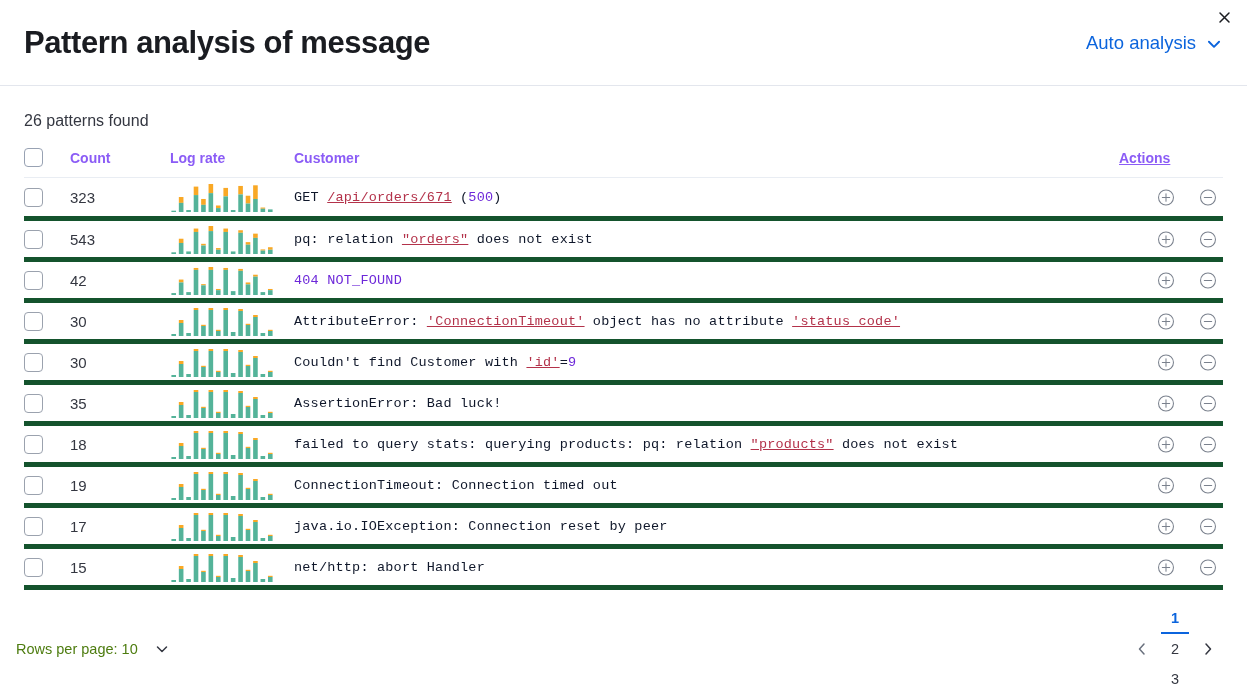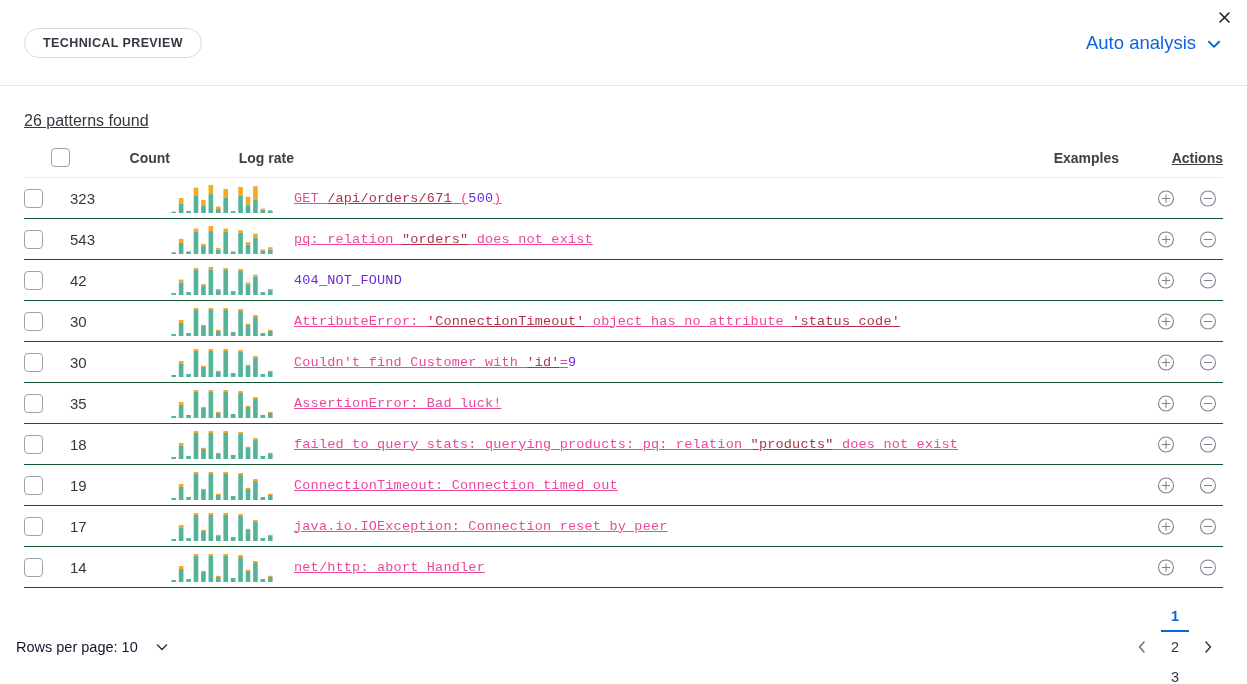--- a/index.html
+++ b/index.html
@@ -71,38 +71,37 @@
     background: none; border: none;
     color: #343741;
   }
 
   
   .flyout-body { padding: 0 24px; }
   .patterns-found {
     font-size: 16px;
     color: #343741;
     padding: 26px 0 18px 0;
-    text-decoration: underline;
   }
 
   table.patterns { width: 100%; border-collapse: collapse; table-layout: fixed; }
   table.patterns th {
-    text-align: right;
+    text-align: left;
     font-size: 14px;
     font-weight: 700;
-    color: #404040;
+    color: #8b5cf6;
     padding: 0 0 10px 0;
     vertical-align: middle;
   }
   table.patterns thead tr { border-bottom: 1px solid #e9edf3; }
   table.patterns td {
     padding: 0;
     vertical-align: middle;
     height: 41px;
-    border-bottom: 1px solid #14532d;
+    border-bottom: 5px solid #14532d;
   }
 
   .col-check  { width: 46px; }
   .col-count  { width: 100px; }
   .col-rate   { width: 124px; }
   .col-ex     { width: auto; }
   .col-act    { width: 104px; }
 
   th.col-act { text-align: right; padding-right: 10px; text-decoration: underline; }
 
@@ -133,21 +132,21 @@
 
   
   .ex-cell {
     font-family: "Liberation Mono", monospace;
     font-size: 13.5px;
     letter-spacing: 0.2px;
     white-space: nowrap;
     overflow: hidden;
     color: #7d60a0;
   }
-  .tok-plain  { color: #ec4899; text-decoration: underline; }
+  .tok-plain  { color: #0f172a; }
   .tok-str    { color: #b3324a; text-decoration: underline; }
   .tok-num    { color: #6d28d9; }
 
   
   .act-cell { text-align: right; padding-right: 8px; white-space: nowrap; }
   .act-btn {
     display: inline-flex;
     align-items: center; justify-content: center;
     width: 30px; height: 30px;
     margin-left: 8px;
@@ -158,21 +157,21 @@
   }
 
   
   .flyout-footer {
     display: flex;
     align-items: center;
     padding: 14px 24px 0 10px;
   }
   .rows-per-page {
     display: flex; align-items: center; gap: 16px;
-    font-size: 14.5px; color: #0f172a;
+    font-size: 14.5px; color: #4d7c0f;
     background: none; border: none; cursor: pointer;
     font-family: inherit;
     padding: 4px 6px;
   }
   .pager { margin-left: auto; display: flex; align-items: center; gap: 4px; }
   .pg-arrow {
     width: 30px; height: 30px;
     display: flex; align-items: center; justify-content: center;
     color: #69707d; cursor: pointer;
     background: none; border: none;
@@ -189,21 +188,21 @@
     font-weight: 700;
     border-bottom: 2px solid #0b64dd;
     border-radius: 0;
   }
 </style>
 </head>
 <body>
 
 <div class="flyout-header">
   <div class="title-group">
-    <div class="badge">TECHNICAL PREVIEW</div>
+    <div class="page-title">Pattern analysis of message</div>
   </div>
   <div class="header-right">
     <button class="sampling-btn">
       <span>Auto analysis</span>
       <span class="chev">
         <svg viewBox="0 0 16 16" width="18" height="18" fill="none" stroke="#0b64dd" stroke-width="1.7" stroke-linecap="round" stroke-linejoin="round">
             <path d="M3.5 6 L8 10.5 L12.5 6"></path>
           </svg>
       </span>
     </button>
@@ -227,21 +226,21 @@
         <col class="col-ex">
         <col class="col-act">
     </colgroup>
     <thead>
       <tr>
         <th>
           <span class="cb"></span>
         </th>
         <th>Count</th>
         <th>Log rate</th>
-        <th>Examples</th>
+        <th>Customer</th>
         <th class="col-act">Actions</th>
       </tr>
     </thead>
     <tbody id="rows-body">
         <tr>
           <td><span class="cb"></span></td>
           <td class="count-cell">323</td>
           <td>
             <svg class="spark" viewBox="0 0 104 30" preserveAspectRatio="none">
               <rect x="1.41" y="28.70" width="4.61" height="1.30" fill="#54b399"></rect>
@@ -640,21 +639,21 @@
      </button>
      <button class="act-btn">
        <svg viewBox="0 0 20 20" width="19" height="19" fill="none" stroke="#7a818d" stroke-width="1.15">
          <circle cx="10" cy="10" r="8.3"></circle>
                 <path d="M5.9 10 H14.1" stroke-linecap="round"></path>
        </svg>
      </button></td>
         </tr>
         <tr>
           <td><span class="cb"></span></td>
-          <td class="count-cell">14</td>
+          <td class="count-cell">15</td>
           <td>
             <svg class="spark" viewBox="0 0 104 30" preserveAspectRatio="none">
               <rect x="1.41" y="28.00" width="4.61" height="2.00" fill="#54b399"></rect>
               <rect x="8.84" y="14.00" width="4.61" height="3.00" fill="#f9a825"></rect>
               <rect x="8.84" y="17.00" width="4.61" height="13.00" fill="#54b399"></rect>
               <rect x="16.27" y="27.00" width="4.61" height="3.00" fill="#54b399"></rect>
               <rect x="23.70" y="2.00" width="4.61" height="2.00" fill="#f9a825"></rect>
               <rect x="23.70" y="4.00" width="4.61" height="26.00" fill="#54b399"></rect>
               <rect x="31.13" y="18.80" width="4.61" height="1.20" fill="#f9a825"></rect>
               <rect x="31.13" y="20.00" width="4.61" height="10.00" fill="#54b399"></rect>

